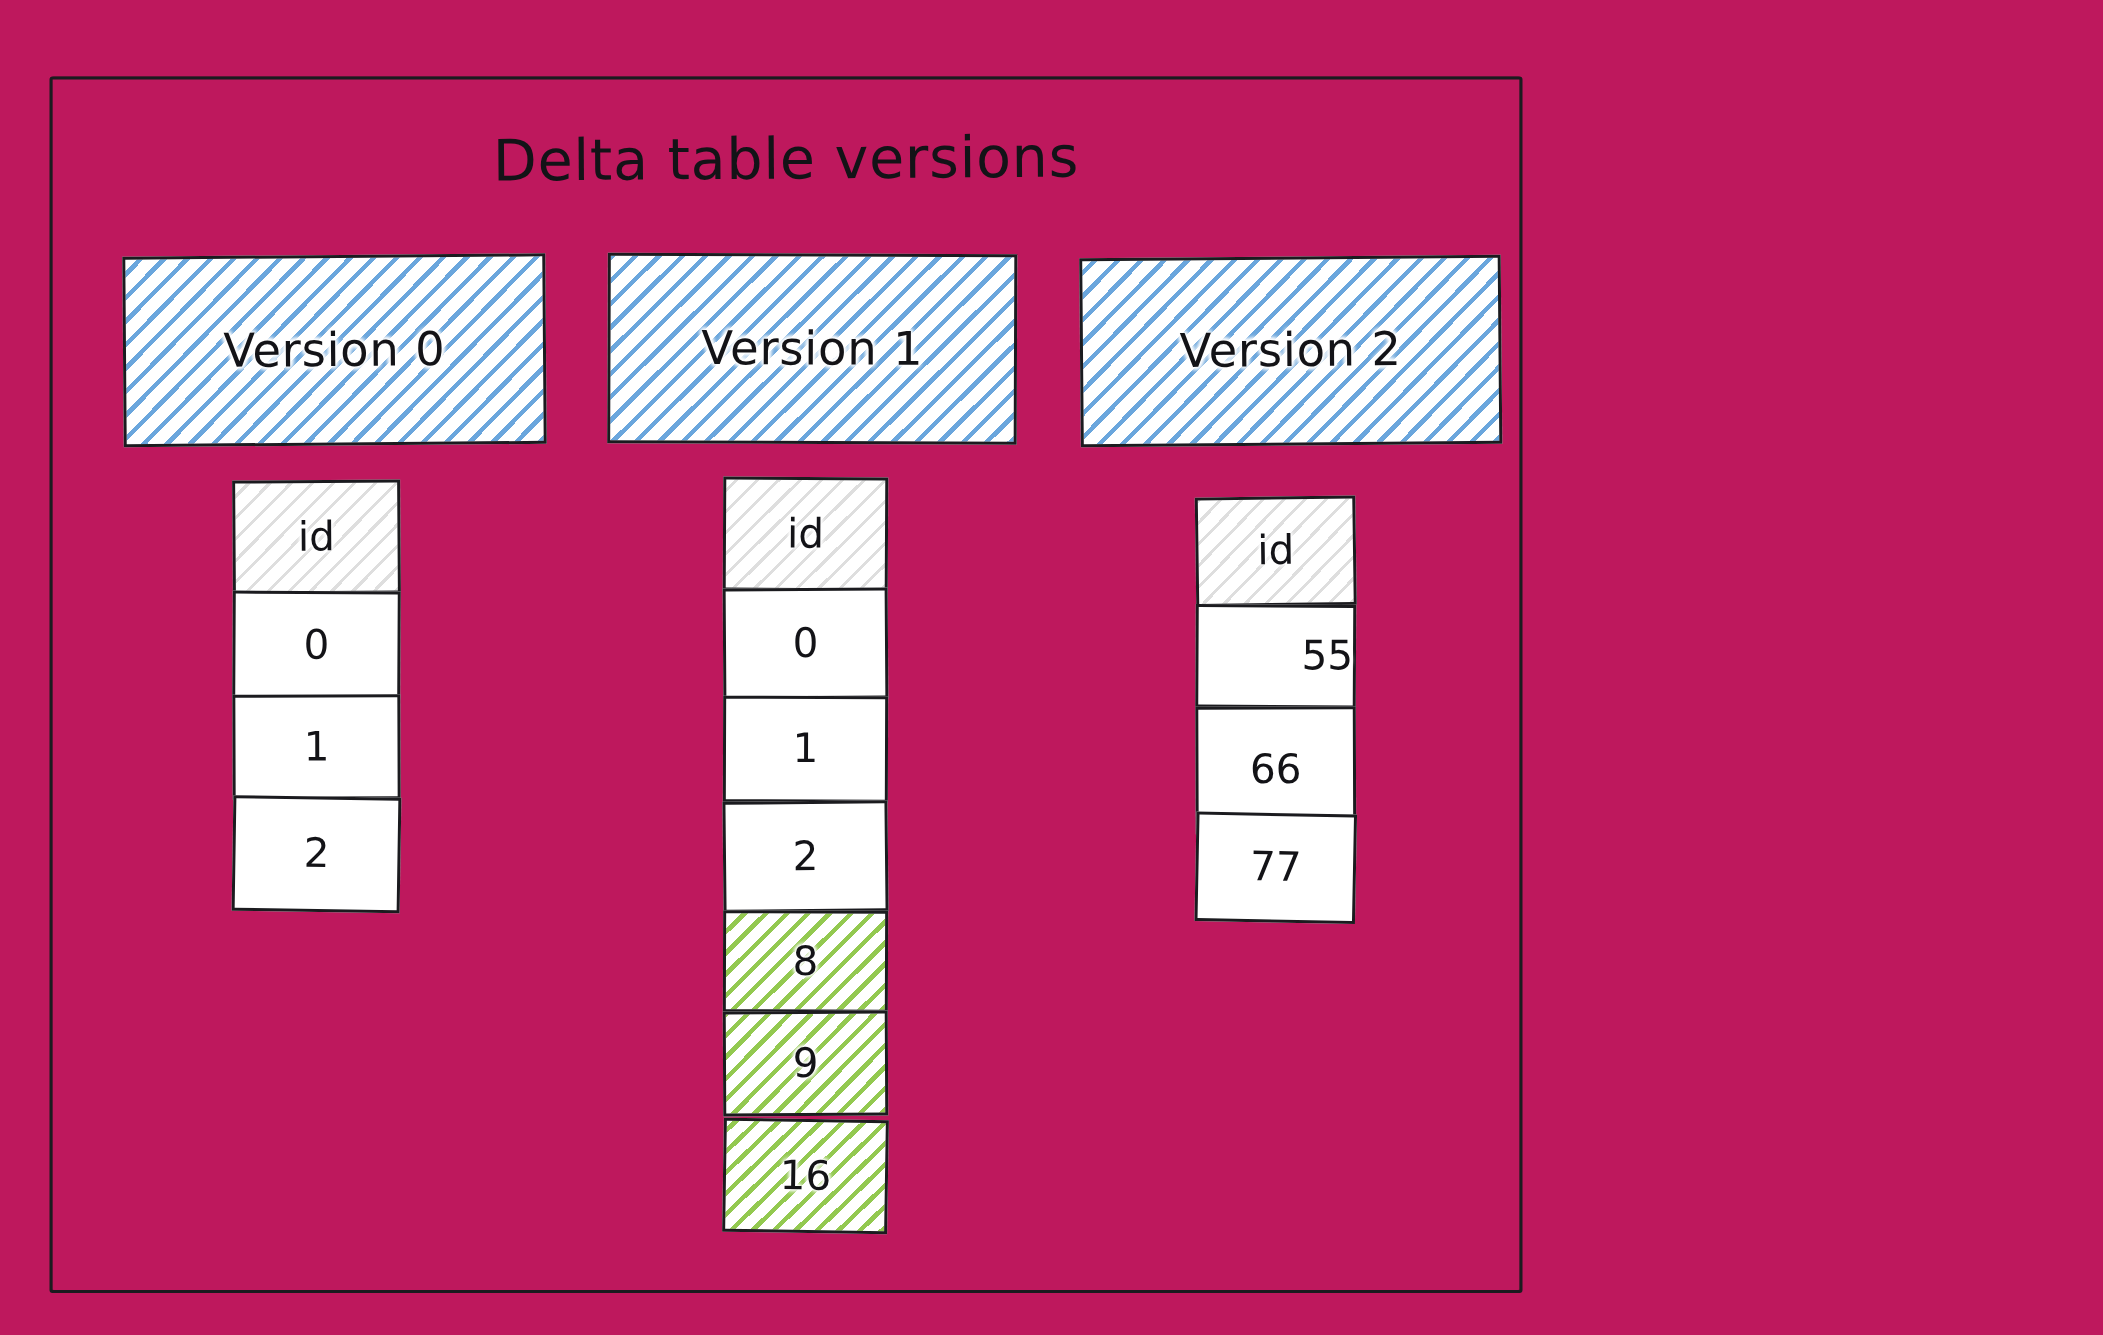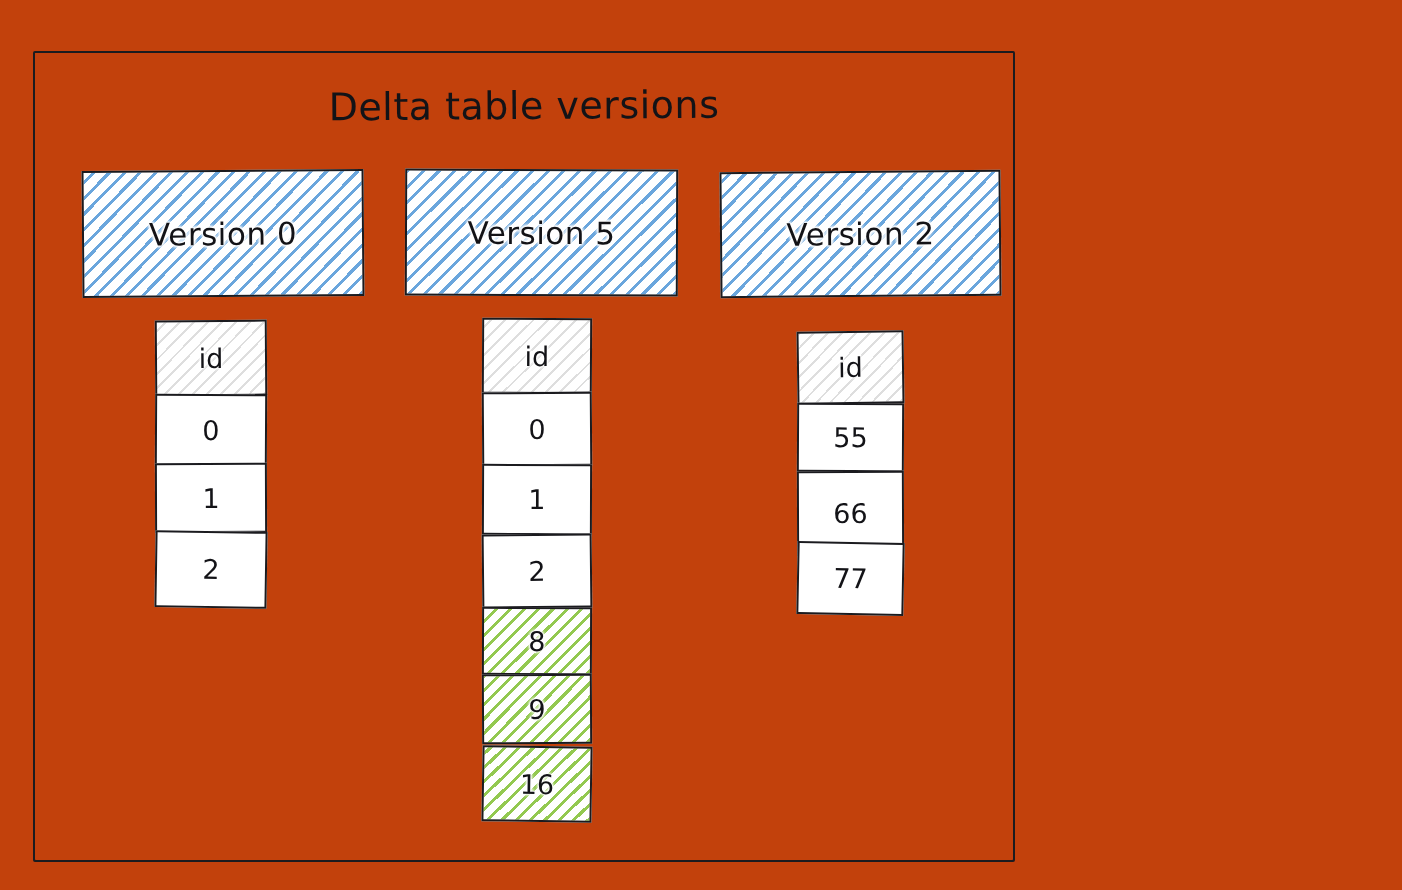--- a/index.html
+++ b/index.html
@@ -11,21 +11,21 @@
   body {
     width: 1402px;
     height: 890px;
     overflow: hidden;
     font-family: "DejaVu Sans", sans-serif;
   }
   #canvas {
     position: relative;
     width: 1402px;
     height: 890px;
-    background: #c2410c;
+    background: #be185d;
   }
 
   
   .frame {
     position: absolute;
     left: 33px;
     top: 51px;
     width: 982px;
     height: 811px;
     border: 2.5px solid #1b1b1f;
@@ -136,21 +136,21 @@
   #tbl-1 .r2 { top: 146px; height: 71px; transform: rotate(0.2deg); }
   #tbl-1 .r3 { top: 216px; height: 74px; transform: rotate(-0.6deg); }
   #tbl-1 .r4 { top: 289px; height: 68px; transform: rotate(0.2deg); }
   #tbl-1 .r5 { top: 356px; height: 70px; transform: rotate(-0.3deg); }
   #tbl-1 .r6 { top: 428px; height: 76px; transform: rotate(0.9deg); }
 
   
   #tbl-2 { left: 797px; top: 331px; }
   #tbl-2 .cell { width: 107px; }
   #tbl-2 .r0 { top: 0px;   height: 73px; transform: rotate(-0.8deg); }
-  #tbl-2 .r1 { top: 72px;  height: 69px; transform: rotate(0.3deg); }
+  #tbl-2 .r1 { top: 72px;  height: 69px; transform: rotate(0.3deg); justify-content: flex-end; }
   #tbl-2 .r2 { top: 140px; height: 85px; transform: rotate(-0.2deg); }
   #tbl-2 .r3 { top: 211px; height: 73px; transform: rotate(1.1deg); }
 </style>
 </head>
 <body>
 
 <div id="canvas">
 
   <div class="frame"></div>
 
@@ -169,21 +169,21 @@
     </div>
     <div class="cell r2">
       <span class="cval">1</span>
     </div>
     <div class="cell r3">
       <span class="cval">2</span>
     </div>
   </div>
 
   <div class="vbox" id="vbox-1">
-    <span class="vlabel">Version 5</span>
+    <span class="vlabel">Version 1</span>
   </div>
 
   <div class="table" id="tbl-1">
     <div class="cell head r0">
       <span class="cval">id</span>
     </div>
     <div class="cell r1">
       <span class="cval">0</span>
     </div>
     <div class="cell r2">

